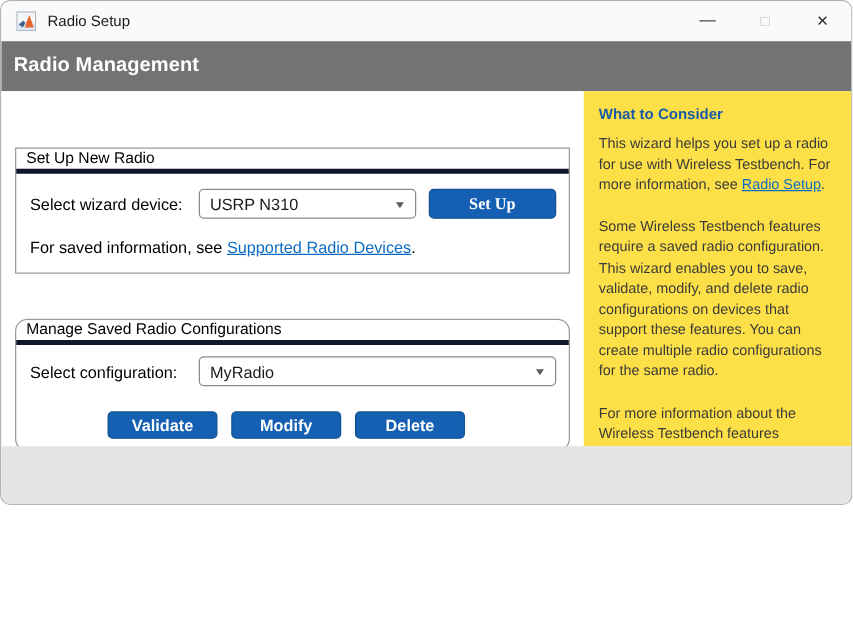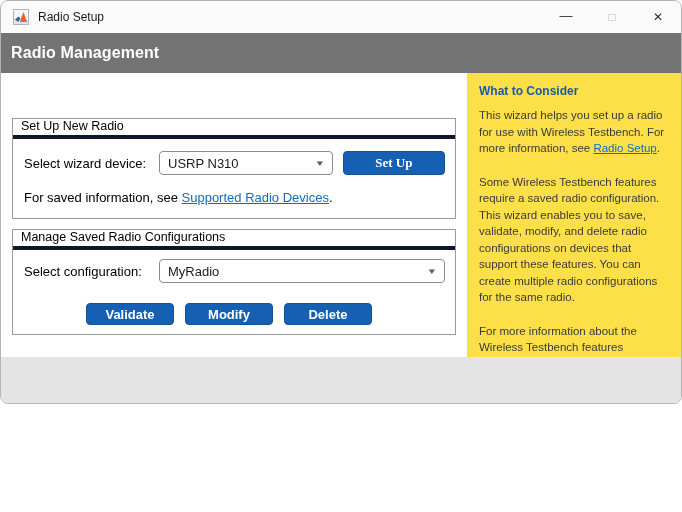--- a/index.html
+++ b/index.html
@@ -81,21 +81,21 @@
   }
 
   
   .groupbox {
     margin-left: 11px;
     width: 444px;
     border: 1px solid #9b9b9b;
     background: #ffffff;
   }
   .groupbox.setup { margin-top: 45px; }
-  .groupbox.manage { margin-top: 10px; }
+  .groupbox.manage { margin-top: 36px; border-radius: 10px; }
   .gb-title {
     font-size: 12.5px;
     color: #000000;
     padding: 1px 8px 2px 8px;
     border-bottom: 4px solid #0f172a;
     line-height: 13px;
   }
   .gb-row {
     display: flex;
     align-items: center;

